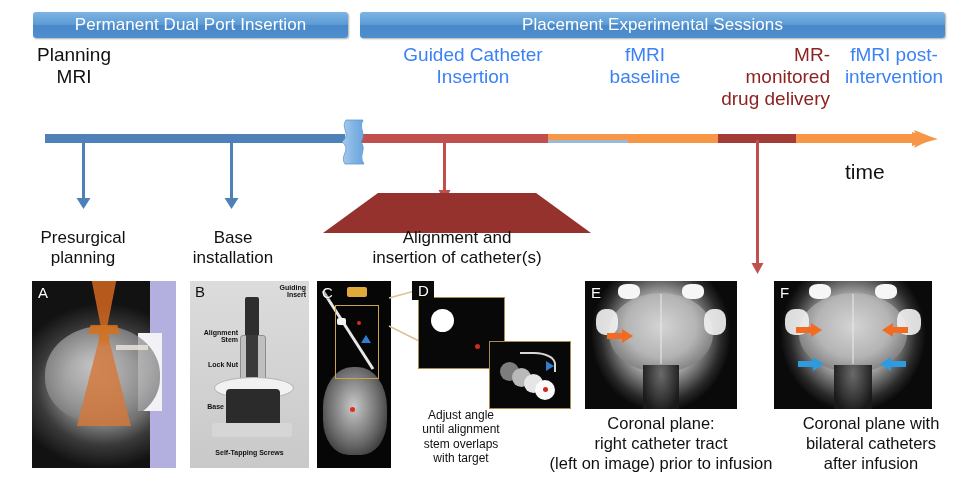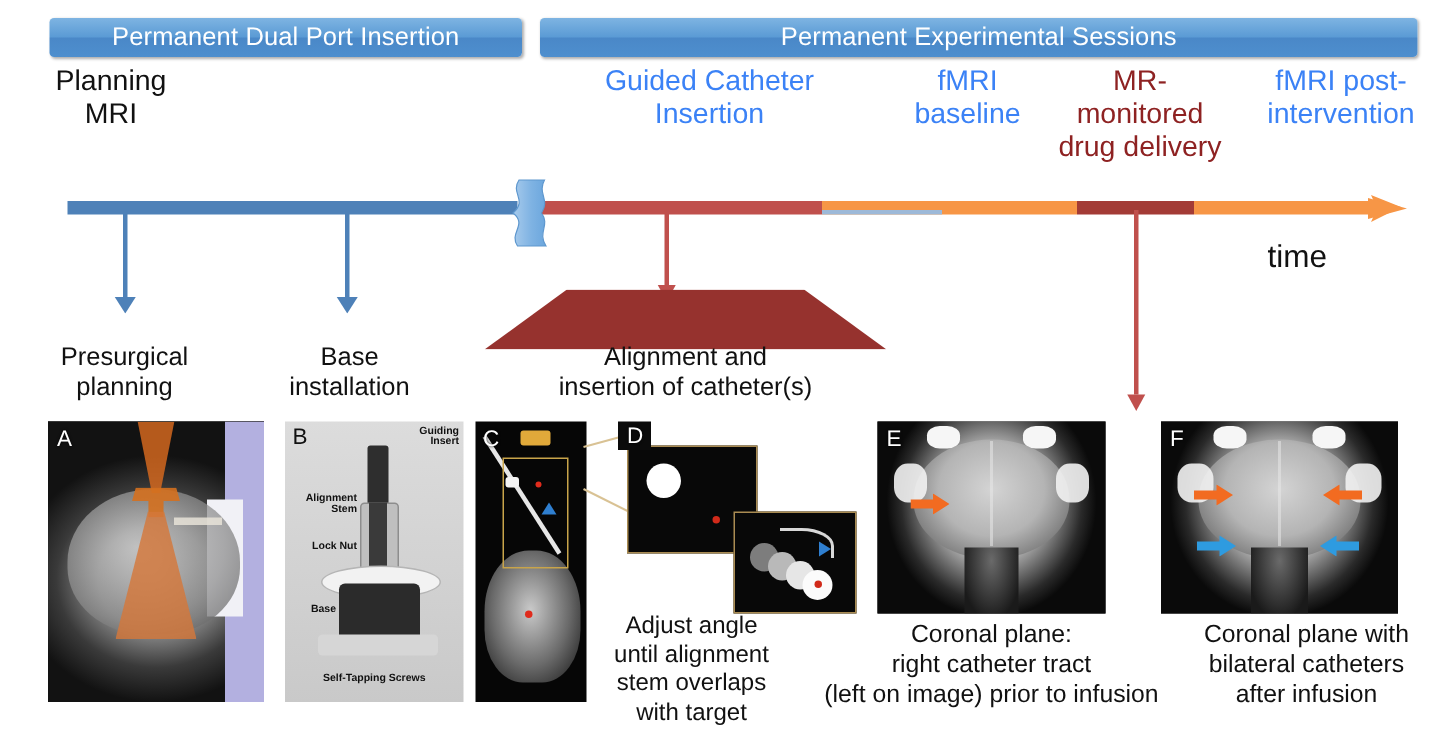--- a/index.html
+++ b/index.html
@@ -28,21 +28,21 @@
     position:absolute;text-align:center;line-height:1.17;
     font-size:19px;color:#111;
   }
   .phase-caption.orange{color:#3b82f6;}
   .phase-caption.darkred{color:#8E2222;}
 
   #cap-planning{left:14px;top:44px;width:120px;}
   #cap-brainport{left:128px;top:44px;width:222px;}
   #cap-guided{left:364px;top:44px;width:218px;}
   #cap-fmri-base{left:586px;top:44px;width:118px;}
-  #cap-mr-drug{left:690px;top:44px;width:140px;}
+  #cap-mr-drug{left:690px;top:44px;width:140px;text-align:right;}
   #cap-fmri-post{left:824px;top:44px;width:140px;}
 
   
   .tl-seg{position:absolute;height:9px;top:134px;}
   #tl-blue      {left:45px; width:300px; background:#4E81B8;}
   #tl-red       {left:352px;width:196px; background:#C0504D;}
   #tl-orange-a  {left:548px;width:170px; background:#F79646;}
   #tl-thinblue  {left:548px;width:80px;  height:3px;top:140px;background:#9DB9D8;}
   #tl-darkred   {left:718px;width:78px;  background:#A33B36;}
   #tl-orange-b  {left:796px;width:125px; background:#F79646;}
@@ -164,21 +164,21 @@
   #panel-d-img2{left:489px;top:341px;width:80px;height:66px;background:#080808;border:1px solid #a98b52;}
   #d2-c1{position:absolute;left:10px;top:20px;width:19px;height:19px;background:#7d7d7d;border-radius:50%;}
   #d2-c2{position:absolute;left:22px;top:26px;width:19px;height:19px;background:#b9b9b9;border-radius:50%;}
   #d2-c3{position:absolute;left:34px;top:32px;width:19px;height:19px;background:#e6e6e6;border-radius:50%;}
   #d2-c4{position:absolute;left:45px;top:38px;width:20px;height:20px;background:#fbfbfb;border-radius:50%;}
   #d2-dot{position:absolute;left:53px;top:45px;width:5px;height:5px;background:#d12a1a;border-radius:50%;}
   #d2-tri{position:absolute;left:56px;top:19px;width:0;height:0;
     border-top:5px solid transparent;border-bottom:5px solid transparent;border-left:8px solid #2f7fd0;}
   #d2-arc{position:absolute;left:30px;top:10px;width:34px;height:18px;
     border-top:2px solid #d8d8d8;border-right:2px solid #d8d8d8;border-radius:0 60% 0 0;}
-  #cap-d{left:404px;top:408px;width:114px;font-size:16px;}
+  #cap-d{left:404px;top:408px;width:114px;font-size:12px;}
 
   
   #panel-e-img{left:585px;top:281px;width:152px;height:128px;
     background:
       radial-gradient(ellipse 46% 60% at 50% 42%, #c6c6c6 0%,#a8a8a8 52%,#2a2a2a 86%,#0a0a0a 100%),
       #070707;}
   .mri-brain{position:absolute;left:16%;top:9%;width:68%;height:62%;
     border-radius:50% 50% 48% 48%;
     background:radial-gradient(ellipse at 50% 42%,#d4d4d4 0%,#b4b4b4 48%,#7a7a7a 78%,#3c3c3c 100%);}
   .mri-mid{position:absolute;left:49.4%;top:10%;width:1.4%;height:55%;background:#e8e8e8;opacity:.55;}
@@ -202,21 +202,21 @@
   #f-arrow-b1{left:24px;top:76px;}
   #f-arrow-b2{left:106px;top:76px;transform:scaleX(-1);}
   #cap-f{left:776px;top:414px;width:190px;}
 </style>
 </head>
 <body>
 
 <div id="stage">
 
   <div class="phase-bar" id="phase-bar-0">Permanent Dual Port Insertion</div>
-  <div class="phase-bar" id="phase-bar-1">Permanent Experimental Sessions</div>
+  <div class="phase-bar" id="phase-bar-1">Placement Experimental Sessions</div>
 
   <div class="phase-caption" id="cap-planning">Planning<br>MRI</div>
   <div class="phase-caption orange" id="cap-guided">Guided Catheter<br>Insertion</div>
   <div class="phase-caption orange" id="cap-fmri-base">fMRI<br>baseline</div>
   <div class="phase-caption darkred" id="cap-mr-drug">MR-<br>monitored<br>drug delivery</div>
   <div class="phase-caption orange" id="cap-fmri-post">fMRI post-<br>intervention</div>
 
   <div class="tl-seg" id="tl-blue"></div>
   <div class="tl-seg" id="tl-red"></div>
   <div class="tl-seg" id="tl-orange-a"></div>

